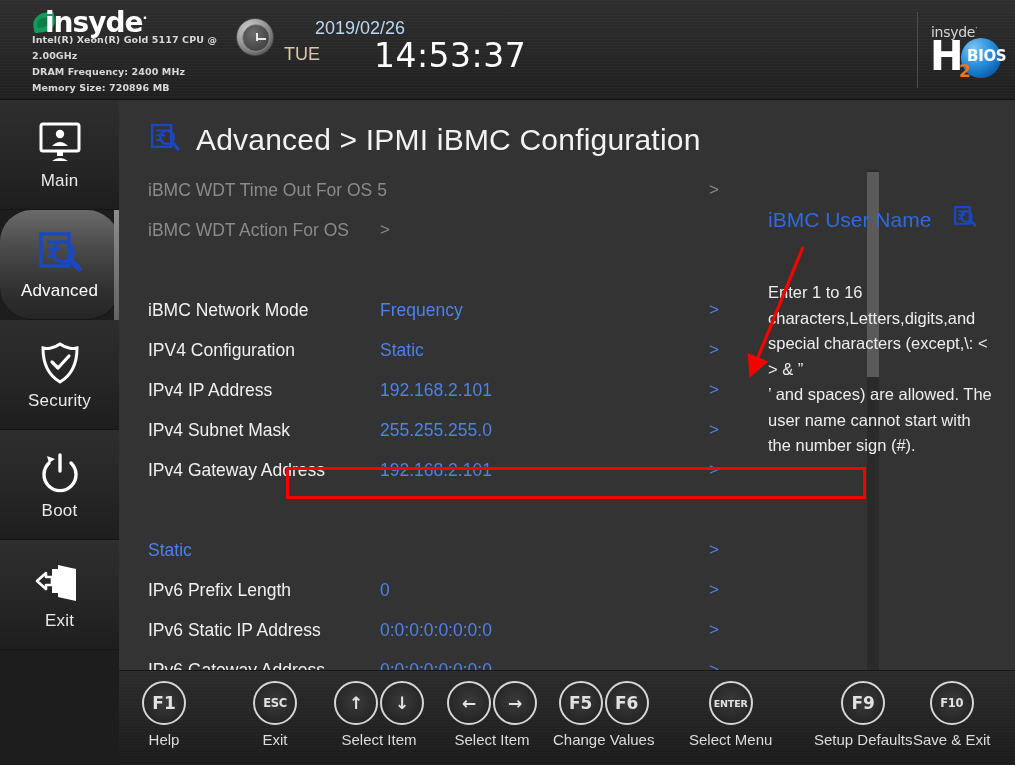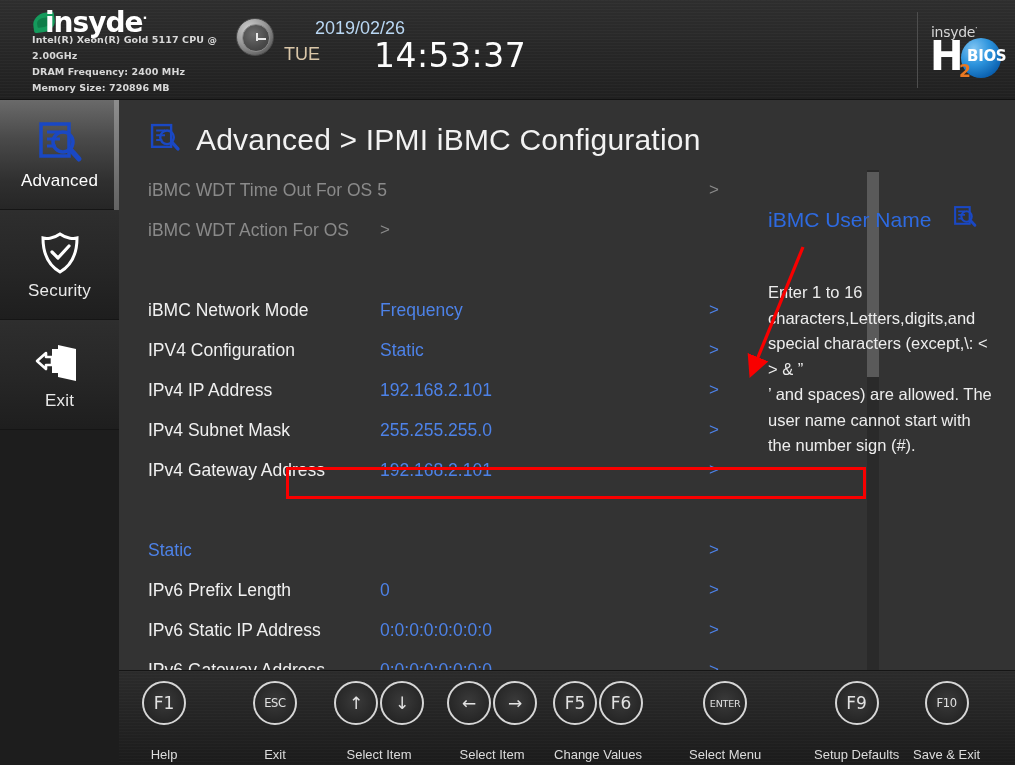--- a/index.html
+++ b/index.html
@@ -94,20 +94,21 @@
     background:#1d1d1d;
   }
   .nav-item{
     position:relative; width:119px; height:110px;
     background:linear-gradient(to bottom,#2e2e2e 0%,#262626 55%,#1e1e1e 100%);
     border-bottom:1px solid #151515;
     display:flex; flex-direction:column; align-items:center; justify-content:center;
   }
   .nav-item.sel{
     background:linear-gradient(to bottom,#6a6a6a 0%,#4a4a4a 35%,#2f2f2f 75%,#262626 100%);
+    border-radius:32px;
   }
   .nav-item.sel:after{
     content:""; position:absolute; right:0; top:0; width:5px; height:110px;
     background:linear-gradient(to bottom,#8d8d8d,#636363);
   }
   .nav-icon{ height:48px; display:flex; align-items:center; justify-content:center; }
   .nav-label{
     margin-top:4px; font-size:17px; color:#e9e9e9; letter-spacing:.2px;
   }
   .nav-item.sel .nav-label{ color:#ffffff; }
@@ -181,26 +182,26 @@
   }
   .fgroup{
     position:absolute; top:10px; display:flex; flex-direction:column; align-items:center;
   }
   .fkeys{ display:flex; gap:2px; }
   .fkey{
     width:44px; height:44px; border-radius:50%;
     border:2px solid #d6d6d6;
     background:radial-gradient(circle at 50% 45%, #3a3a3a 0%, #262626 70%, #1c1c1c 100%);
     display:flex; align-items:center; justify-content:center;
-    color:#e2e2e2; font-size:17px; font-weight:normal;
+    color:#e2e2e2; font-size:17px; font-weight:bold;
     font-family:"DejaVu Sans", sans-serif;
   }
   .fkey.small{ font-size:11.5px; letter-spacing:-.3px; }
   .fkey.tiny{ font-size:9.5px; letter-spacing:-.2px; }
-  .flabel{ margin-top:22px; font-size:13px; color:#dcdcdc; white-space:nowrap; }
+  .flabel{ margin-top:6px; font-size:15px; color:#dcdcdc; white-space:nowrap; }
 </style>
 </head>
 <body>
 
 <div class="header">
   <div class="brand">
     <div class="brand-word">
       <div class="leaf"></div>
       <div class="brand-text"><span>insyde</span><span class="brand-reg">·</span></div>
     </div>
@@ -226,20 +227,32 @@
     <div class="h2o-insyde"><span>insyde</span><span class="h2o-reg">·</span></div>
     <div class="h2o-h">H</div>
     <div class="h2o-ball"></div>
     <div class="h2o-bios">BIOS</div>
     <div class="h2o-2">2</div>
   </div>
 </div>
 
 <div class="sidebar">
 
+  <div class="nav-item">
+    <div class="nav-icon">
+      <svg width="50" height="44" viewBox="0 0 50 44">
+        <rect x="6" y="3" width="38" height="27" rx="2" fill="none" stroke="#fff" stroke-width="3"></rect>
+        <circle cx="25" cy="13" r="4.2" fill="#fff"></circle>
+        <path d="M17 25 q8 -8 16 0 z" fill="#fff"></path>
+        <rect x="22" y="30" width="6" height="5" fill="#fff"></rect>
+        <path d="M17 40 q8 -6 16 0 z" fill="#fff"></path>
+      </svg>
+    </div>
+    <div class="nav-label">Main</div>
+  </div>
 
   <div class="nav-item sel">
     <div class="nav-icon">
       <svg width="50" height="44" viewBox="0 0 50 44">
         <rect x="6" y="3" width="28" height="32" fill="none" stroke="#1a48c4" stroke-width="3.5"></rect>
         <path d="M12 11 h13 M12 18 h13 M12 25 h9" stroke="#1a48c4" stroke-width="3" fill="none"></path>
         <circle cx="28" cy="21" r="10" fill="none" stroke="#1a48c4" stroke-width="3.5"></circle>
         <line x1="35" y1="28" x2="44" y2="38" stroke="#1a48c4" stroke-width="5" stroke-linecap="round"></line>
       </svg>
     </div>
@@ -250,20 +263,30 @@
     <div class="nav-icon">
       <svg width="50" height="44" viewBox="0 0 50 44">
         <path d="M25 3 C18 8, 11 8, 8 7 C8 22, 13 34, 25 41 C37 34, 42 22, 42 7 C39 8, 32 8, 25 3 Z" fill="none" stroke="#fff" stroke-width="3"></path>
         <path d="M17 21 l6 6 l11 -12" fill="none" stroke="#fff" stroke-width="3.2" stroke-linecap="round" stroke-linejoin="round"></path>
       </svg>
     </div>
     <div class="nav-label">Security</div>
   </div>
 
 
+  <div class="nav-item">
+    <div class="nav-icon">
+      <svg width="50" height="44" viewBox="0 0 50 44">
+        <path d="M14 12 A16 16 0 1 0 36 12" fill="none" stroke="#fff" stroke-width="3.4" stroke-linecap="round"></path>
+        <line x1="25" y1="4" x2="25" y2="20" stroke="#fff" stroke-width="3.4" stroke-linecap="round"></line>
+        <path d="M14 12 l-2 -7 l8 3 z" fill="#fff"></path>
+      </svg>
+    </div>
+    <div class="nav-label">Boot</div>
+  </div>
 
   <div class="nav-item">
     <div class="nav-icon">
       <svg width="52" height="44" viewBox="0 0 52 44">
         <path d="M24 4 L42 8 L42 40 L24 36 Z" fill="#fff"></path>
         <rect x="18" y="8" width="7" height="24" fill="#fff"></rect>
         <path d="M18 22 l0 -6 l-6 0 l0 -4 l-9 8 l9 8 l0 -4 l6 0 z" fill="none" stroke="#fff" stroke-width="2.6" stroke-linejoin="round"></path>
       </svg>
     </div>
     <div class="nav-label">Exit</div>

